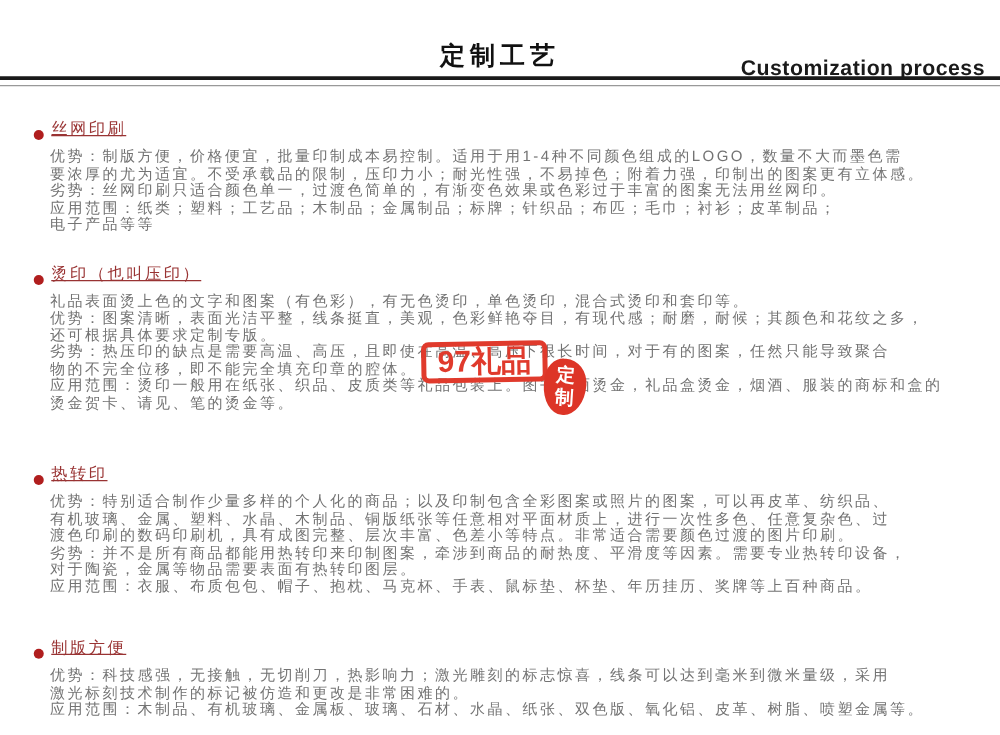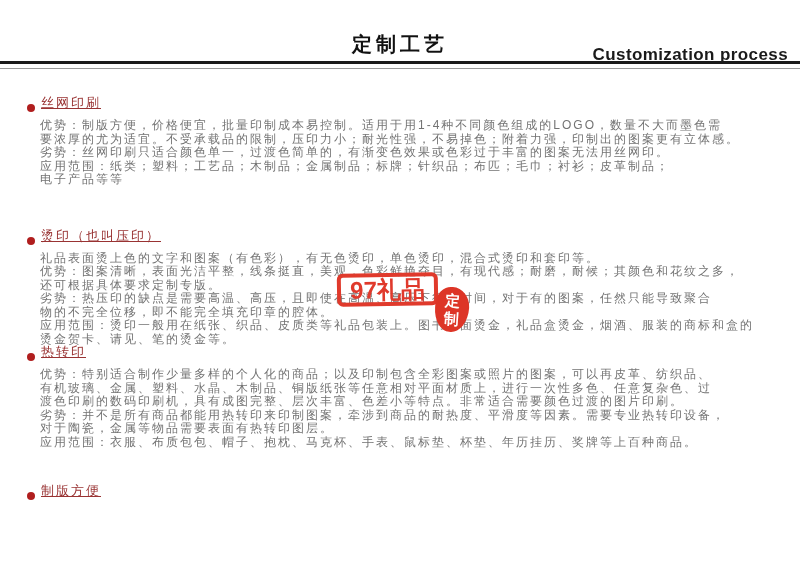--- a/index.html
+++ b/index.html
@@ -41,22 +41,22 @@
   .rule-thin {
     position: absolute;
     top: 68px; left: 0; right: 0;
     height: 1px;
     background: #999999;
   }
 
   
   .content { position: relative; padding-left: 27px; padding-right: 10px; }
   .section-1 { margin-top: 27px; }
-  .section-2 { margin-top: 43px; }
-  .section-3 { }
+  .section-2 { margin-top: 26px; }
+  .section-3 { margin-top: 44px; }
   .section-4 { margin-top: 36px; }
   .sec-head { display: flex; align-items: flex-end; height: 15px; }
   .bullet {
     width: 8px; height: 8px;
     border-radius: 50%;
     background: #b01e1e;
     margin-right: 6px;
     flex: 0 0 auto;
   }
   .sec-title {
@@ -163,20 +163,23 @@
 劣势：并不是所有商品都能用热转印来印制图案，牵涉到商品的耐热度、平滑度等因素。需要专业热转印设备，
 对于陶瓷，金属等物品需要表面有热转印图层。
 应用范围：衣服、布质包包、帽子、抱枕、马克杯、手表、鼠标垫、杯垫、年历挂历、奖牌等上百种商品。</div>
     </div>
 
     <div class="section section-4">
       <div class="sec-head">
         <span class="bullet"></span>
         <span class="sec-title">制版方便</span>
       </div>
+      <div class="sec-body">优势：科技感强，无接触，无切削刀，热影响力；激光雕刻的标志惊喜，线条可以达到毫米到微米量级，采用
+激光标刻技术制作的标记被仿造和更改是非常困难的。
+应用范围：木制品、有机玻璃、金属板、玻璃、石材、水晶、纸张、双色版、氧化铝、皮革、树脂、喷塑金属等。</div>
     </div>
 
   </div>
 
   <div class="wm-brand-box">
     <span class="wm-brand-text">97礼品</span>
   </div>
 
   <div class="wm-stamp">
     <span>定</span>

